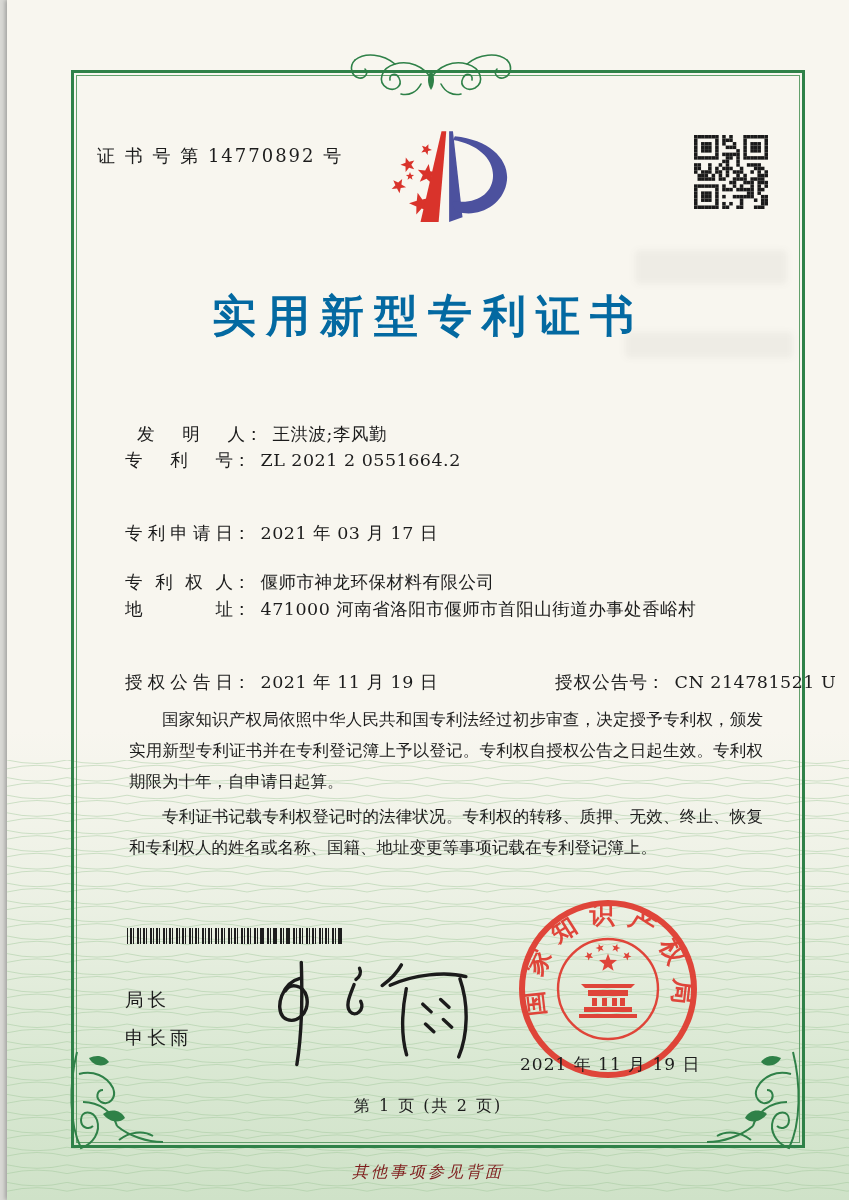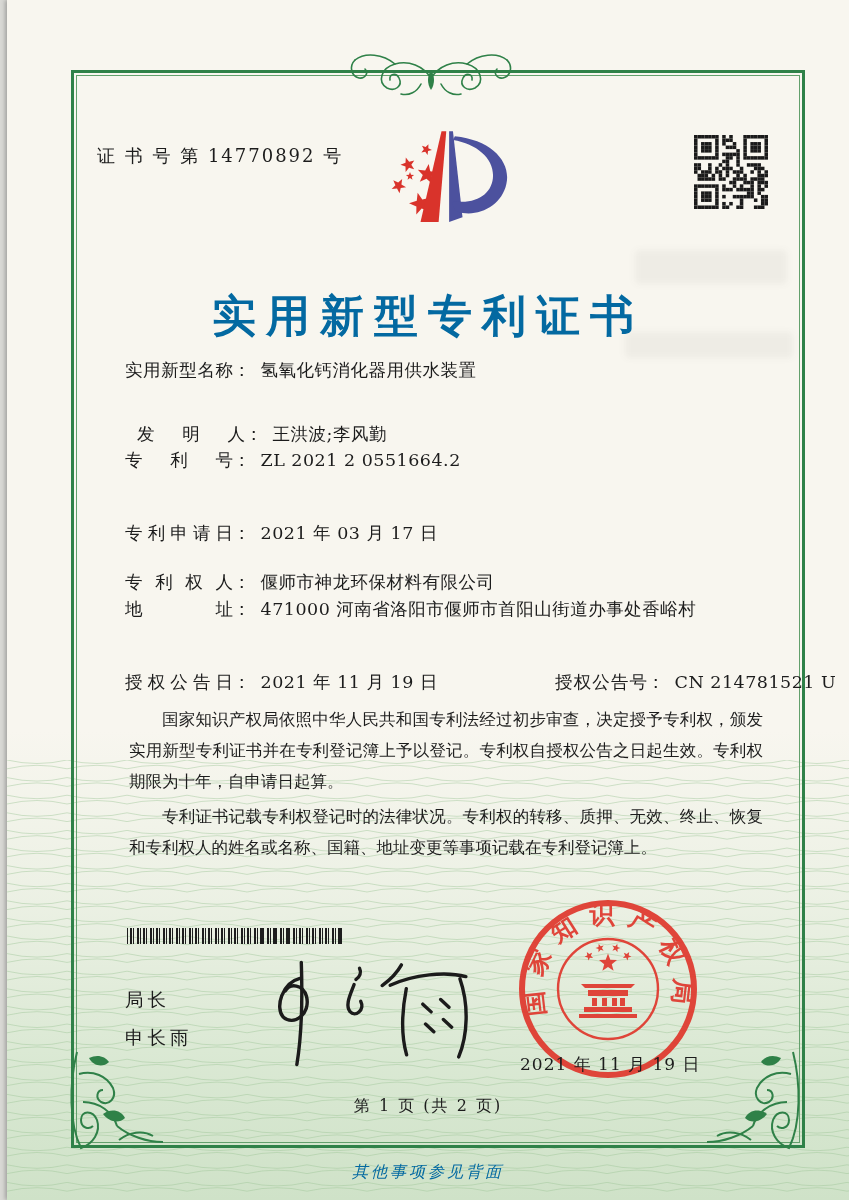--- a/index.html
+++ b/index.html
@@ -21,21 +21,21 @@
   .fvalue{letter-spacing:.5px;}
   .grant2{position:absolute;left:430px;top:0;}
   .bodytxt{position:absolute;left:118px;width:642px;font-size:16.5px;line-height:31px;text-align:justify;}
   .bodytxt p{margin:4px;text-indent:2em;}
   .barcode{position:absolute;left:120px;top:928px;width:216px;height:16px;background:repeating-linear-gradient(90deg,#1d1d1d 0 1.5px,transparent 1.5px 3px,#1d1d1d 3px 5.5px,transparent 5.5px 6.5px,#1d1d1d 6.5px 7.5px,transparent 7.5px 10.5px,#1d1d1d 10.5px 12px,transparent 12px 13px);}
   .signer{position:absolute;left:118px;top:983px;font-size:18.5px;letter-spacing:4px;line-height:38px;font-family:Liberation Mono, monospace;}
   .signature{position:absolute;left:248px;top:950px;transform:rotate(-2deg);}
   .seal{position:absolute;left:508px;top:896px;opacity:.93;mix-blend-mode:multiply;}
   .sealdate{position:absolute;left:513px;top:1053px;font-size:17px;letter-spacing:1px;z-index:5;}
   .pagenum{position:absolute;left:0;top:1096px;width:100%;text-align:center;font-size:16px;letter-spacing:2px;}
-  .backnote{position:absolute;left:0;top:1162px;width:100%;text-align:center;font-size:16px;font-style:italic;letter-spacing:3px;color:#0369a1;}
+  .backnote{position:absolute;left:0;top:1162px;width:100%;text-align:center;font-size:16px;font-style:italic;letter-spacing:3px;color:#7f1d1d;}
   .ghost{position:absolute;background:rgba(60,60,60,.05);filter:blur(3px);border-radius:4px;z-index:0;}
 </style>
 </head>
 <body>
 
 <div class="paper">
 
   <div class="tint"></div>
   <svg class="waves" width="842" height="440">
       <g id="wavegroup" fill="none" stroke="#9dc597" stroke-width="1" opacity=".45">
@@ -383,23 +383,20 @@
           <rect x="12" y="20" width="1" height="1"></rect>
           <rect x="13" y="20" width="1" height="1"></rect>
           <rect x="17" y="20" width="1" height="1"></rect>
           <rect x="18" y="20" width="1" height="1"></rect>
           <rect x="19" y="20" width="1" height="1"></rect>
         </g>
       </svg>
 
     <div class="title">实用新型专利证书</div>
 
-    <div class="frow" style="top:358px;">
-      <span class="flabel">实用新型名称</span><span class="fcolon">：</span><span class="fvalue">氢氧化钙消化器用供水装置</span>
-    </div>
     <div class="frow" style="top:422px;margin-left:12px;">
       <span class="flabel">发明人</span><span class="fcolon">：</span><span class="fvalue">王洪波;李风勤</span>
     </div>
     <div class="frow" style="top:448px;">
       <span class="flabel">专利号</span><span class="fcolon">：</span><span class="fvalue">ZL 2021 2 0551664.2</span>
     </div>
     <div class="frow" style="top:521px;">
       <span class="flabel">专利申请日</span><span class="fcolon">：</span><span class="fvalue">2021 年 03 月 17 日</span>
     </div>
     <div class="frow" style="top:570px;">

